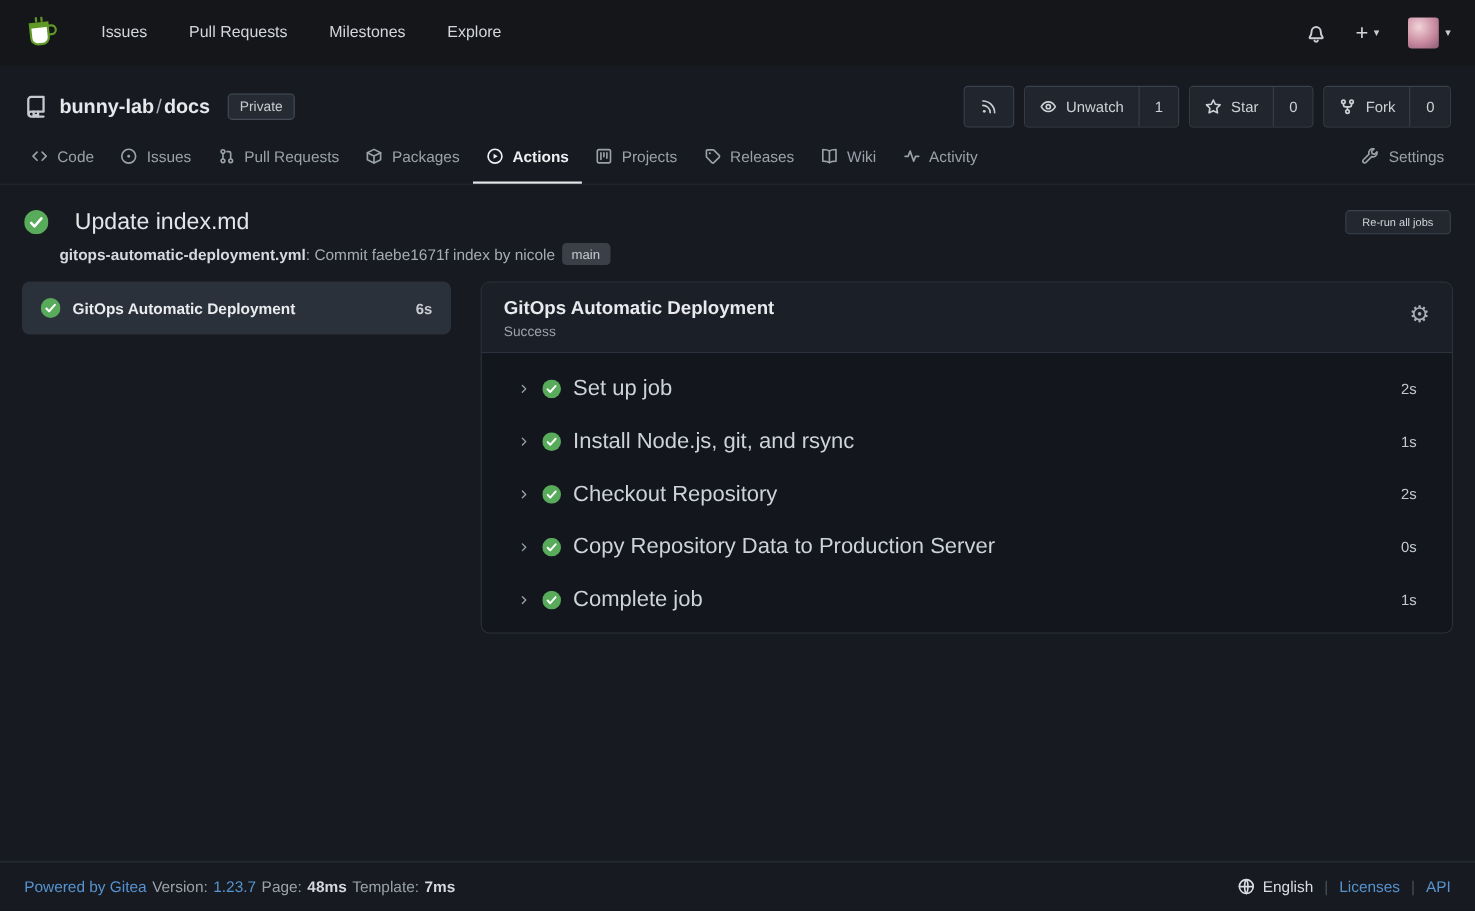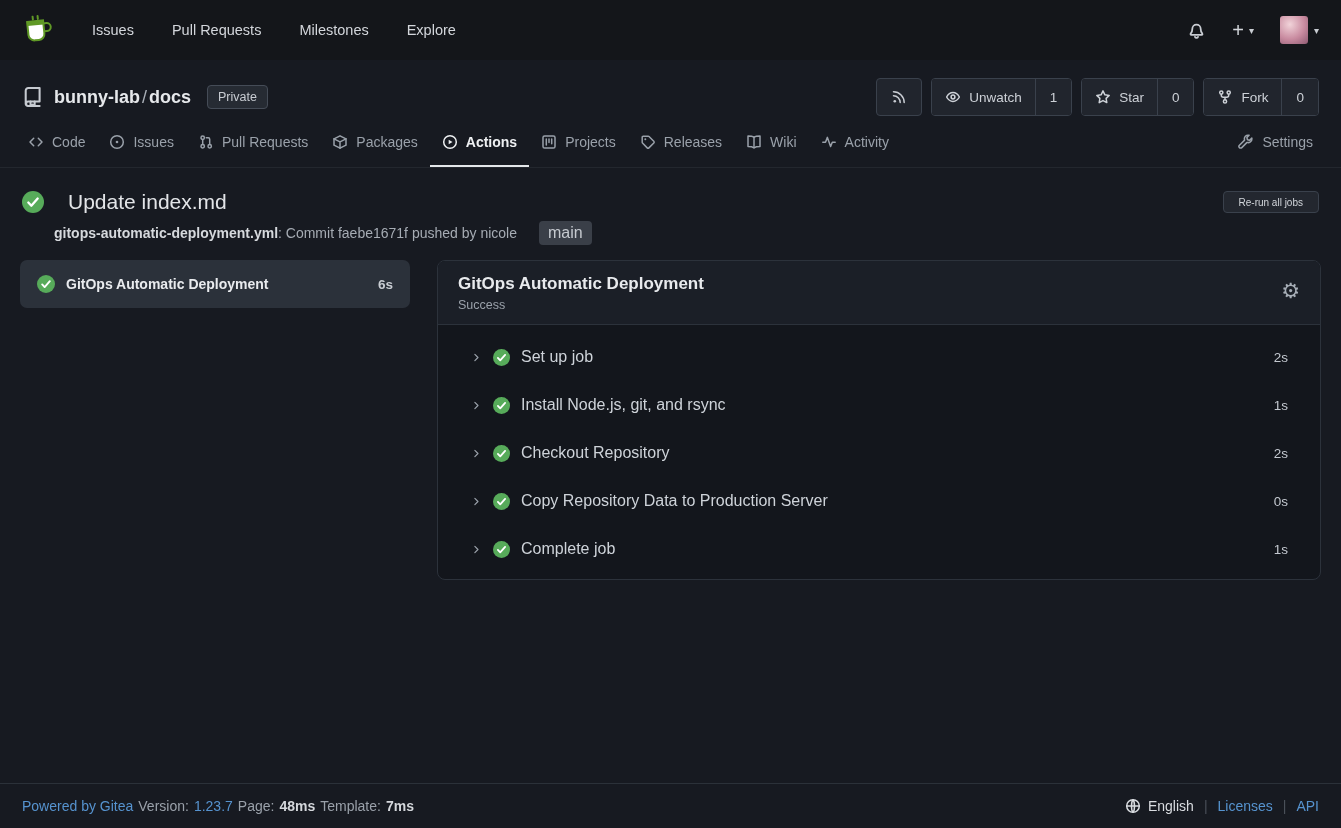--- a/index.html
+++ b/index.html
@@ -58,39 +58,39 @@
   .tab.active{color:#eef0f2;border-bottom-color:#e4e7ea;font-weight:600}
   .tab-settings{margin-left:auto}
 
   
   main{flex:1;overflow:hidden}
   .run-title-row{display:flex;align-items:center;gap:24px;padding:0 22px;margin-top:22px}
   .run-title{font-size:21px;font-weight:500;color:#e3e5e8}
   .rerun-btn{margin-left:auto;height:22px;display:flex;align-items:center;padding:0 15px;background:#23272f;border:1px solid var(--btn-border);border-radius:4px;font-size:10px;color:#d2d6db}
   .run-subtitle{margin:7px 22px 0 54px;font-size:14px;color:#a6acb4;display:flex;align-items:center}
   .run-subtitle b{color:#d6d9dd;font-weight:700}
-  .branch-badge{background:#3a3f48;color:#c6cad0;padding:3px 9px;border-radius:4px;font-size:16px;margin-left:22px}
+  .branch-badge{background:#3a3f48;color:#c6cad0;padding:3px 9px;border-radius:4px;font-size:12px;margin-left:6px}
 
   
   .run-body{display:flex;gap:27px;padding:0 20px;margin-top:15px;align-items:flex-start}
   .job-list{width:390px;flex:none}
   .job-item{display:flex;align-items:center;gap:11px;padding:0 17px;height:48px;border-radius:7px;background:var(--sel-bg)}
   .job-name{flex:1;font-weight:700;font-size:14px;color:#e9ebee}
   .job-duration{font-size:13.5px;font-weight:700;color:#c9cdd3}
 
   .job-panel{flex:1;border:1px solid var(--panel-border);border-radius:8px;background:var(--panel-body-bg);overflow:hidden}
   .panel-header{display:flex;align-items:flex-start;justify-content:space-between;padding:13px 20px 12px;background:var(--panel-header-bg);border-bottom:1px solid var(--panel-border)}
   .panel-title{font-size:17px;font-weight:600;color:#e8eaed}
   .panel-status{font-size:12.5px;color:#9aa1aa;margin-top:4px}
   .gear-btn{color:#a7aeb7;font-size:21px;line-height:1;margin-top:6px}
 
   .steps{padding:8px 0 6px}
   .step{display:flex;align-items:center;gap:10px;height:48px;padding:0 32px}
   .chevron{color:#9aa1aa;width:13px;height:13px}
-  .step-name{flex:1;font-size:16px;color:#ced3d9;padding-left:1px}
+  .step-name{flex:1;font-size:20px;color:#ced3d9;padding-left:1px}
   .step-duration{font-size:13.5px;color:#c3c8cf}
 
   
   footer{flex:none;height:45px;border-top:1px solid #2b3139;display:flex;align-items:center;justify-content:space-between;padding:0 22px;font-size:14px}
   .foot-left{display:flex;align-items:flex-start;gap:5px;color:var(--muted)}
   .foot-left a{color:var(--link)}
   .foot-strong{color:#d4d7db;font-weight:700}
   .foot-right{display:flex;align-items:center;gap:10px}
   .foot-lang{display:flex;align-items:center;gap:7px;color:#d9dce0}
   .foot-div{color:#4a5059}
@@ -263,21 +263,21 @@
   <main>
     <div class="run-title-row">
       <svg viewBox="0 0 16 16" style="width:22px;height:22px;flex:none">
         <circle cx="8" cy="8" r="8" fill="#57ab5a"></circle>
         <path d="M4.6 8.4l2.2 2.3 4.6-5.2" stroke="#fff" stroke-width="1.7" fill="none" stroke-linecap="round" stroke-linejoin="round"></path>
       </svg>
       <h1 class="run-title">Update index.md</h1>
       <button class="rerun-btn clickable">Re-run all jobs</button>
     </div>
     <div class="run-subtitle">
-      <span><b>gitops-automatic-deployment.yml</b><span>: Commit faebe1671f pushed by nicole</span></span>
+      <span><b>gitops-automatic-deployment.yml</b><span>: Commit faebe1671f index by nicole</span></span>
       <span class="branch-badge clickable">main</span>
     </div>
 
     <div class="run-body">
 
       <aside class="job-list">
         <div class="job-item clickable">
           <svg viewBox="0 0 16 16" style="width:18px;height:18px;flex:none">
             <circle cx="8" cy="8" r="8" fill="#57ab5a"></circle>
             <path d="M4.6 8.4l2.2 2.3 4.6-5.2" stroke="#fff" stroke-width="1.7" fill="none" stroke-linecap="round" stroke-linejoin="round"></path>

